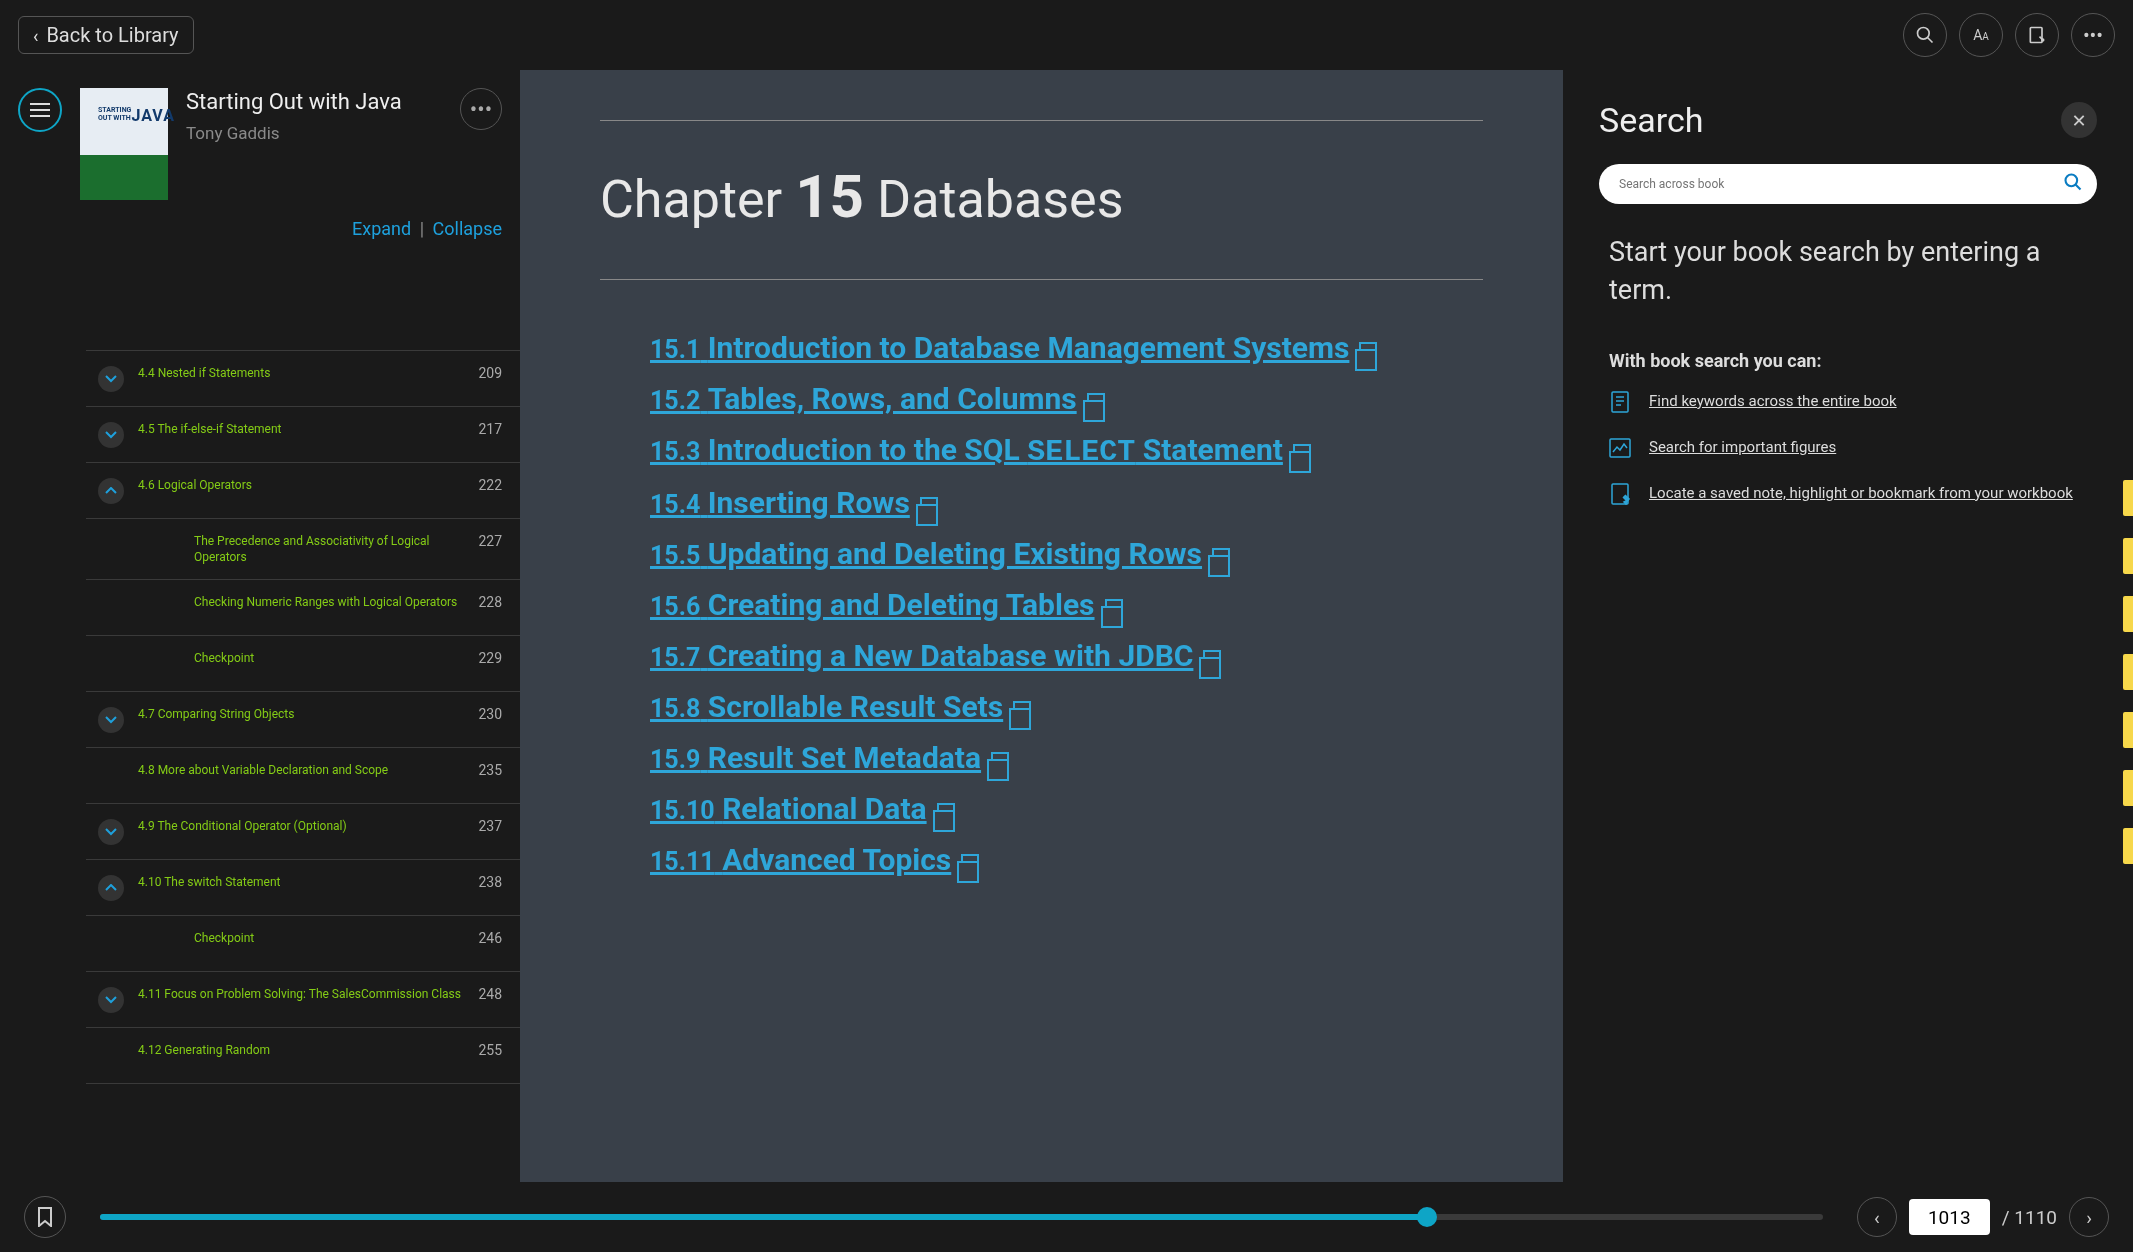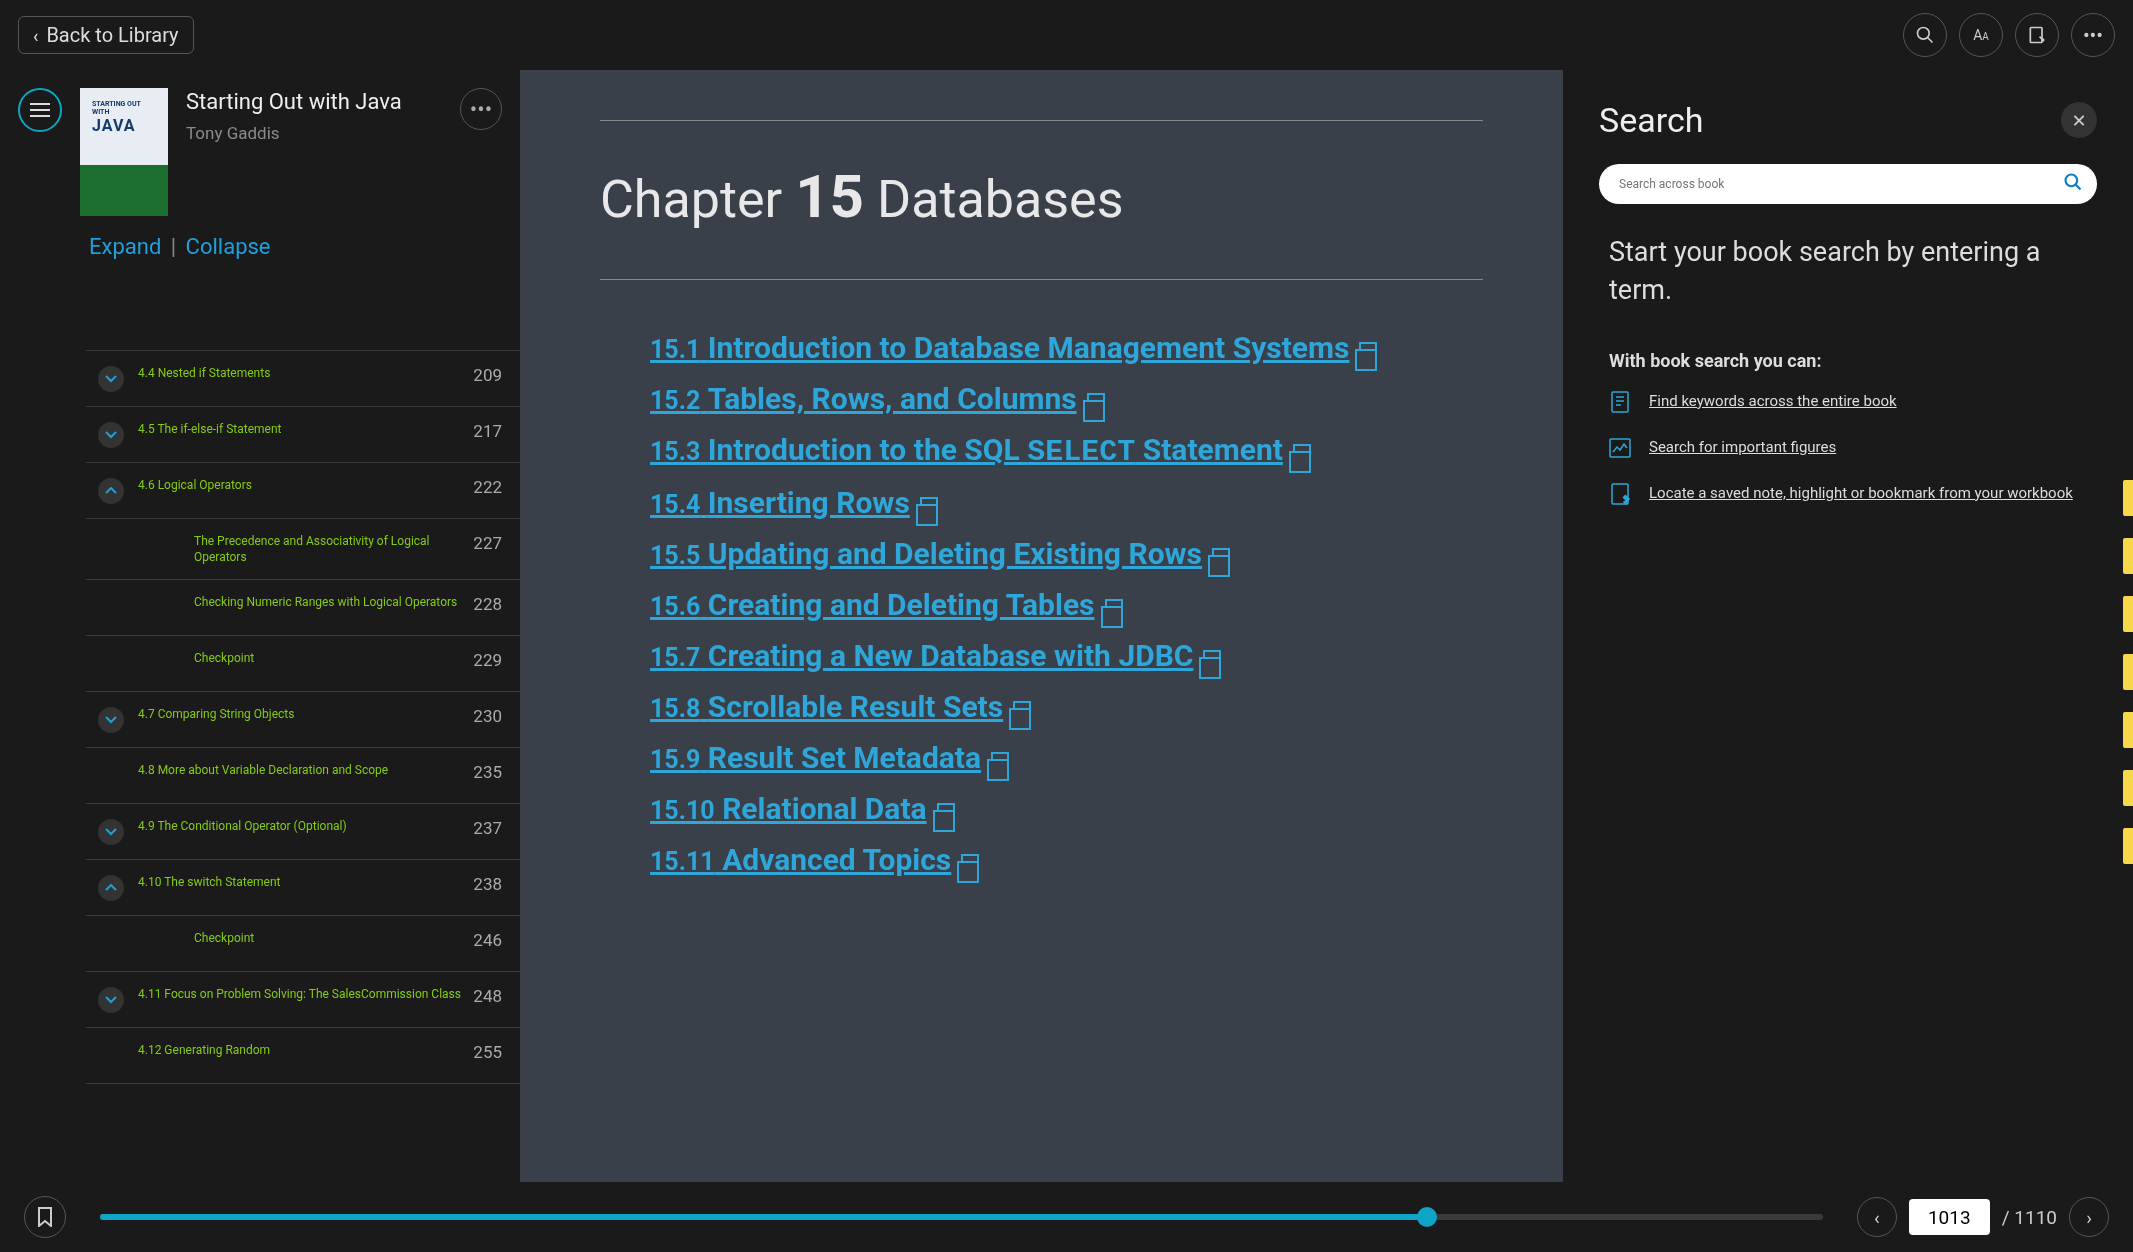--- a/index.html
+++ b/index.html
@@ -9,39 +9,39 @@
 .topbar { position:absolute; top:0; left:0; right:0; height:70px; background:#1a1a1a; display:flex; align-items:center; padding:0 18px; justify-content:space-between; }
 .back-btn { display:flex; align-items:center; gap:8px; border:1px solid #555; border-radius:6px; padding:6px 14px; color:#ddd; font-size:20px; cursor:pointer; }
 .back-btn .chev { font-size:18px; }
 .top-actions { display:flex; gap:12px; }
 .circ-btn { width:44px; height:44px; border:1px solid #555; border-radius:50%; display:flex; align-items:center; justify-content:center; color:#ccc; font-size:20px; cursor:pointer; }
 
 
 .sidebar { position:absolute; top:70px; left:0; bottom:70px; width:520px; background:#1a1a1a; overflow:hidden; }
 .hamburger-btn { position:absolute; top:88px; left:18px; width:44px; height:44px; border:2px solid #0ea5c6; border-radius:50%; display:flex; align-items:center; justify-content:center; color:#ddd; font-size:20px; cursor:pointer; z-index:5; }
 .book-header { display:flex; padding:18px 18px 18px 80px; gap:18px; align-items:flex-start; }
-.cover { width:88px; height:128px; background:linear-gradient(180deg,#e7edf3 0%,#e7edf3 60%,#1b6e2e 60%,#1b6e2e 100%); display:flex; flex-direction:column; justify-content:flex-start; padding:12px; font-size:10px; color:#123a6b; font-weight:700; }
+.cover { width:88px; height:112px; background:linear-gradient(180deg,#e7edf3 0%,#e7edf3 60%,#1b6e2e 60%,#1b6e2e 100%); display:flex; flex-direction:row; justify-content:flex-start; padding:18px; font-size:10px; color:#123a6b; font-weight:700; }
 .cover .java { font-size:16px; letter-spacing:1px; }
 .book-meta { flex:1; }
 .book-title { color:#eee; font-size:22px; line-height:1.3; }
 .book-author { color:#8a8a8a; font-size:17px; margin-top:6px; }
 .more-btn { width:42px; height:42px; border:1px solid #555; border-radius:50%; display:flex; align-items:center; justify-content:center; color:#aaa; font-size:22px; cursor:pointer; }
-.exp-col { padding:0 18px 8px 89px; font-size:22px; }
+.exp-col { padding:0 18px 8px 120px; font-size:18px;text-align:right; }
 .exp-col a { color:#1ea0dc; cursor:pointer; }
 .exp-col .sep { color:#888; padding:0 4px; }
 .toc { position:absolute; top:280px; bottom:0; left:86px; right:0; overflow-y:auto; overflow-x:hidden; border-top:1px solid #3a3a3a; }
 .toc::-webkit-scrollbar { width:12px; }
 .toc::-webkit-scrollbar-track { background:#1a1a1a; }
 .toc::-webkit-scrollbar-thumb { background:#4a4a4a; border-radius:6px; }
 .toc-item { display:flex; align-items:flex-start; padding:14px 18px 14px 12px; border-bottom:1px solid #3a3a3a; cursor:pointer; }
 .toc-item.sub { padding-left:48px; border-top:none; }
 .disc { width:26px; height:26px; border-radius:50%; background:#333; display:flex; align-items:center; justify-content:center; color:#1ea0dc; font-size:14px; flex:0 0 26px; margin-right:14px; margin-top:1px; }
 .disc.placeholder { visibility:hidden; }
 .toc-label { flex:1; color:#84cc16; font-size:12px; line-height:1.35; padding-right:10px; }
-.toc-page { color:#aaa; font-size:17px; flex:0 0 auto; }
+.toc-page { color:#aaa; font-size:14px; flex:0 0 auto; }
 .toc-item.sub .toc-label { padding-left:20px; }
 
 
 .main { position:absolute; top:70px; left:520px; right:570px; bottom:70px; background:#394049; overflow-y:auto; padding:50px 80px; color:#e8e8e8; }
 .main::-webkit-scrollbar { width:22px; }
 .main::-webkit-scrollbar-track { background:#606060; }
 .main::-webkit-scrollbar-thumb { background:#d8d8d8; border-radius:4px; }
 .hr { border:none; border-top:1px solid #888; margin:0 0 40px 0; }
 .chapter-title { font-family:Georgia,serif; font-weight:400; font-size:52px; margin-bottom:47px; }
 .chapter-title .num { font-weight:700; font-size:60px; }

